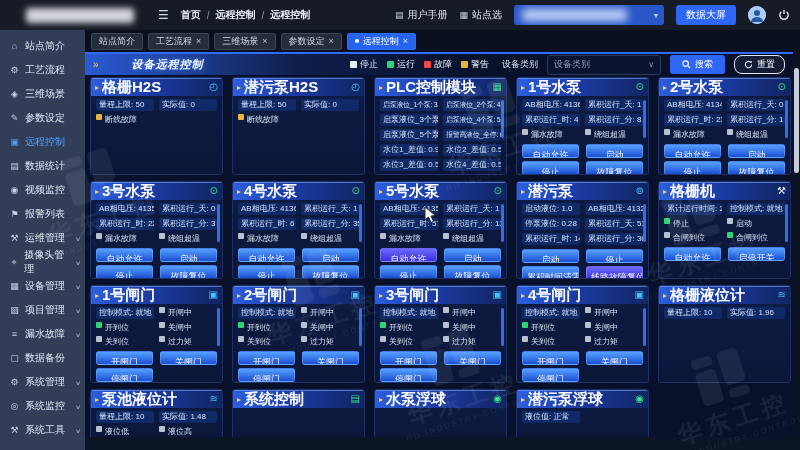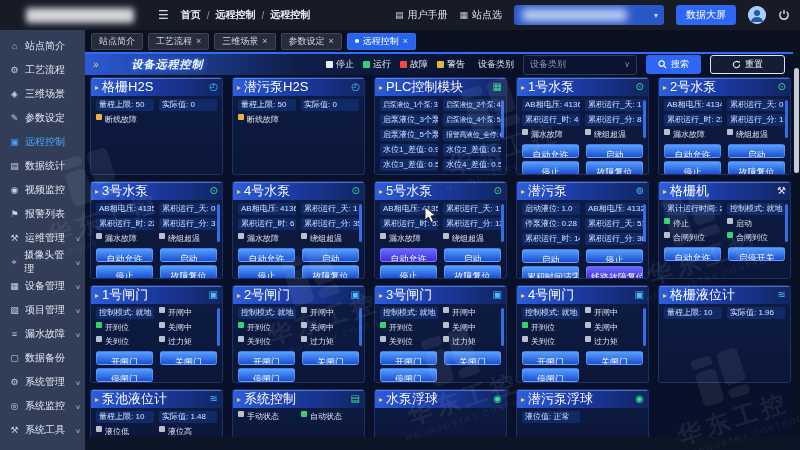--- a/index.html
+++ b/index.html
@@ -40,28 +40,28 @@
   .ph-left{display:flex;align-items:center;gap:5px;}
   .ph-arrow{color:#ffd24a;font-size:10px;}
   .ph-title{font-size:11px;font-weight:bold;font-style:italic;color:#f2f7ff;text-shadow:0 0 6px rgba(80,140,255,.9);letter-spacing:1px;margin-left:28px;}
   .ph-right{display:flex;align-items:center;gap:9px;}
   .lg-item{display:flex;align-items:center;gap:3px;font-size:9px;color:#e6ecf6;}
   .lg-sq{width:7px;height:7px;border-radius:1px;}
   .cat-label{font-size:9px;color:#dde4f0;margin-left:4px;}
   .select{width:100px;height:18px;background:#0a1330;border:1px solid #2c3a5c;border-radius:3px;display:flex;align-items:center;justify-content:space-between;padding:0 6px;font-size:9px;color:#8f9cb5;cursor:pointer;}
   .select .chev{font-size:8px;color:#7f8ca8;}
   .search-btn{height:19px;display:flex;align-items:center;gap:4px;padding:0 12px;background:#2e66f6;border:none;border-radius:3px;color:#fff;font-size:9px;cursor:pointer;}
-  .reset-btn{height:19px;display:flex;align-items:center;gap:4px;padding:0 21px;background:rgba(255,255,255,.05);border:1px solid #dfe5ee;border-radius:3px;color:#f0f3f8;font-size:9px;cursor:pointer;}
+  .reset-btn{height:19px;display:flex;align-items:center;gap:4px;padding:0 9px;background:rgba(255,255,255,.05);border:1px solid #dfe5ee;border-radius:8px;color:#f0f3f8;font-size:9px;cursor:pointer;}
   
   .cards{position:absolute;left:5px;top:23px;width:706px;display:grid;grid-template-columns:repeat(5,133px);gap:6px 9px;z-index:2;}
   .card{position:relative;background:linear-gradient(180deg,#0e1c44,#0b1638);border:1px solid #1c306b;border-radius:3px;overflow:hidden;}
   .card-h{height:18px;display:flex;align-items:center;gap:3px;padding:0 4px;
     background:linear-gradient(90deg,#2c5ede 0%,#1b3ba4 45%,#112561 100%);box-shadow:inset 0 1px 0 rgba(130,175,255,.55);}
   .card-arrow{color:#ffd24a;font-size:8px;}
-  .card-title{flex:1;font-size:13px;font-weight:normal;color:#fff;white-space:nowrap;overflow:hidden;}
+  .card-title{flex:1;font-size:15px;font-weight:bold;color:#fff;white-space:nowrap;overflow:hidden;}
   .card-icon{font-size:10px;line-height:10px;}
   .card-b{padding:3px 5px;display:grid;grid-template-columns:1fr 1fr;gap:3px 5px;align-content:start;}
   .pill{background:#102a68;border-radius:2px;height:12px;line-height:12px;padding:0 3px;font-size:8px;color:#d6e2f8;white-space:nowrap;overflow:hidden;}
   .pill.small{font-size:7px;letter-spacing:-.3px;}
   .status{display:flex;align-items:flex-start;gap:3px;height:11px;font-size:8px;color:#dbe3f2;white-space:nowrap;overflow:hidden;}
   .sq{width:6px;height:6px;border-radius:1px;flex:none;}
   .btns{grid-column:1 / -1;display:grid;grid-template-columns:1fr 1fr;gap:3px 7px;margin-top:1px;}
   .cbtn{height:14px;border-radius:3px;border:1px solid rgba(120,175,255,.45);background:linear-gradient(180deg,#55a0ff,#1c4fd2);color:#fff;font-size:9px;line-height:12px;padding:4px;cursor:pointer;font-family:Liberation Serif, serif;white-space:nowrap;overflow:hidden;}
   .cbtn.purple{background:linear-gradient(180deg,#6b6bff,#3a2fd8);border-color:rgba(150,150,255,.5);}
   .card-sb{position:absolute;right:2px;top:22px;width:3px;height:38px;background:#3f7dff;border-radius:2px;opacity:.85;}
@@ -686,30 +686,20 @@
               <span class="sq" style="background: rgb(185, 193, 206);"></span>
               <span>液位高</span>
             </div>
           </div>
         </div>
         <div class="card" style="height: 58px;">
           <div class="card-h">
             <span class="card-arrow">▸</span>
             <span class="card-title">系统控制</span>
             <span class="card-icon" style="color: rgb(53, 224, 138);">▤</span>
-          </div>
-          <div class="card-b">
-            <div class="status">
-              <span class="sq" style="background: rgb(185, 193, 206);"></span>
-              <span>手动状态</span>
-            </div>
-            <div class="status">
-              <span class="sq" style="background: rgb(47, 213, 114);"></span>
-              <span>自动状态</span>
-            </div>
           </div>
         </div>
         <div class="card" style="height: 58px;">
           <div class="card-h">
             <span class="card-arrow">▸</span>
             <span class="card-title">水泵浮球</span>
             <span class="card-icon" style="color: rgb(53, 224, 138);">◉</span>
           </div>
         </div>
         <div class="card" style="height: 58px;">

